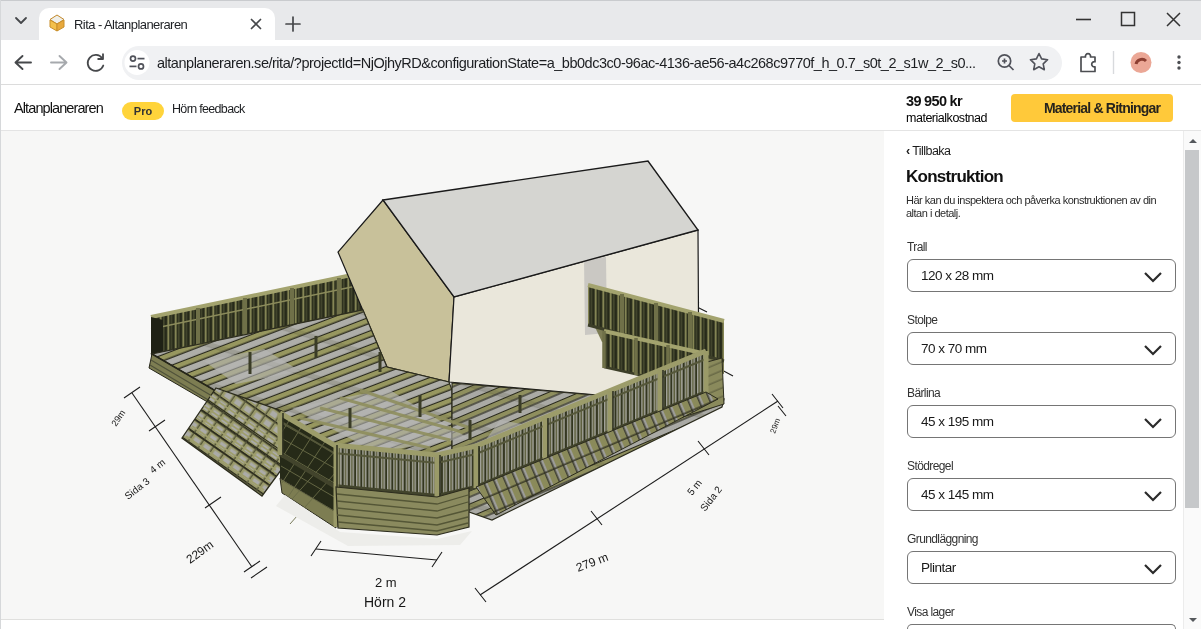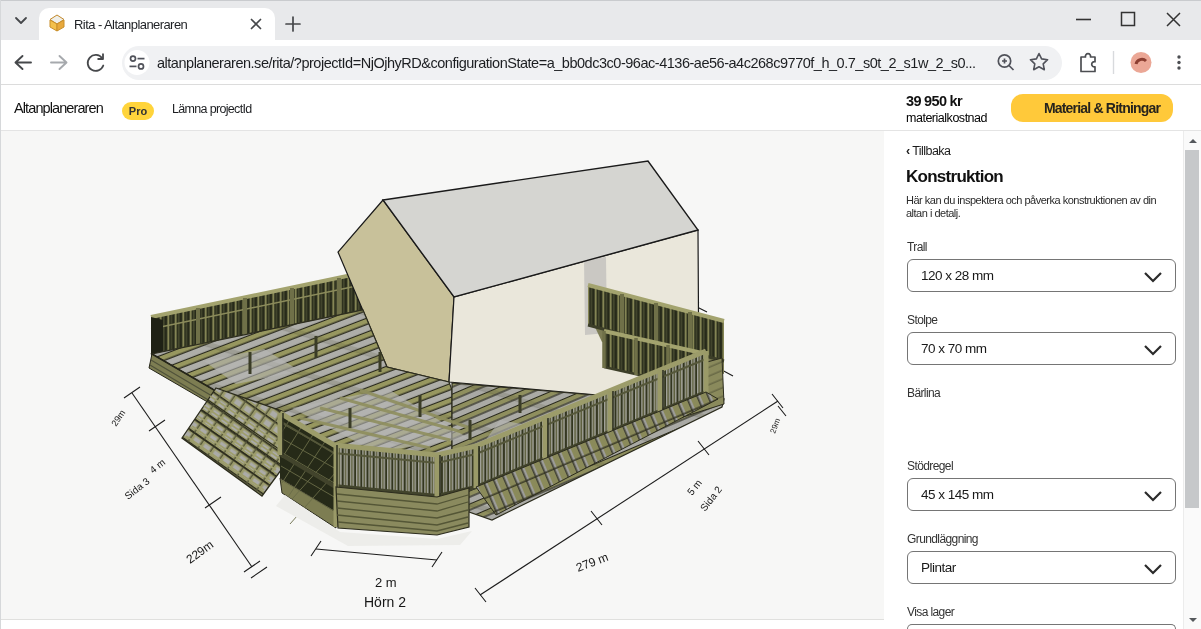--- a/index.html
+++ b/index.html
@@ -9,26 +9,26 @@
   #tabstrip{left:0;top:0;width:1201px;height:40px;background:#e8e9eb;}
   #tab{left:39px;top:8px;width:236px;height:32px;background:#fff;border-radius:10px 10px 0 0;}
   #tabtitle{left:74px;top:17px;font-size:13px;letter-spacing:-0.57px;color:#1f2125;}
   
   #toolbar{left:0;top:40px;width:1201px;height:45px;background:#ffffff;border-bottom:1px solid #dcdcdc;}
   #pill{left:122px;top:46px;width:940px;height:34px;border-radius:17px;background:#f0f1f3;}
   #url{left:157px;top:46px;width:830px;height:34px;line-height:34px;font-size:14.5px;letter-spacing:-0.48px;color:#1c1e21;white-space:nowrap;overflow:hidden;}
   
   #appheader{left:0;top:86px;width:1201px;height:45px;background:#fff;border-bottom:1px solid #e4e4e4;}
   #brand{left:14px;top:100px;font-size:14.5px;letter-spacing:-0.9px;font-weight:normal;color:#111;}
-  #propill{left:122px;top:102px;width:32px;height:18px;background:#ffd43b;border-radius:10px;
+  #propill{left:122px;top:102px;width:42px;height:18px;background:#ffd43b;border-radius:10px;
      font-size:11px;font-weight:bold;color:#333;text-align:center;line-height:18px;}
   #feedback{left:172px;top:102px;font-size:12.5px;letter-spacing:-0.67px;color:#1c1e21;}
   #price{left:906px;top:93px;font-size:14.5px;letter-spacing:-0.68px;font-weight:bold;color:#111;}
   #pricesub{left:906px;top:111px;font-size:12.5px;letter-spacing:-0.48px;color:#000000;}
-  #matbtn{left:1011px;top:94px;width:162px;height:28px;background:#ffc93a;border-radius:12px;
+  #matbtn{left:1011px;top:94px;width:162px;height:28px;background:#ffc93a;border-radius:4px;
      font-size:14px;letter-spacing:-0.8px;font-weight:bold;color:#27241d;text-align:center;line-height:28px;padding-left:20px;}
   
   #canvas{left:0;top:131px;width:884px;height:489px;background:#f7f7f6;border-bottom:1px solid #e0e0de;}
   #sidebar{left:884px;top:131px;width:299px;height:498px;background:#fff;}
   #tillbaka{left:22px;top:13px;font-size:12.5px;letter-spacing:-0.57px;color:#1a1a1a;}
   #konstruktion{left:22px;top:36px;font-size:17px;letter-spacing:-0.73px;font-weight:bold;color:#111;}
   #sbdesc{left:22px;top:63px;width:256px;font-size:11px;letter-spacing:-0.5px;line-height:13.4px;color:#2b2b2b;}
   .lbl{left:23px;font-size:12px;letter-spacing:-0.6px;color:#333;text-align:right;}
   .sel{left:23px;width:269px;height:33px;border:1px solid #757575;border-radius:6px;background:#fff;
        font-size:13.5px;letter-spacing:-0.5px;color:#191919;line-height:31px;padding-left:13px;}
@@ -96,21 +96,21 @@
   <path d="M1136 24 a6 6 0 0 1 10 -3" stroke="#8c3e31" stroke-width="3" fill="none"></path>
 
   <circle cx="1179" cy="17" r="1.7" fill="#4c4e52"></circle>
   <circle cx="1179" cy="22.5" r="1.7" fill="#4c4e52"></circle>
   <circle cx="1179" cy="28" r="1.7" fill="#4c4e52"></circle>
 </svg>
 <div class="abs" id="url">altanplaneraren.se/rita/?projectId=NjOjhyRD&amp;configurationState=a_bb0dc3c0-96ac-4136-ae56-a4c268c9770f_h_0.7_s0t_2_s1w_2_s0...</div>
 <div class="abs" id="appheader"></div>
 <div class="abs" id="brand">Altanplaneraren</div>
 <div class="abs" id="propill">Pro</div>
-<div class="abs" id="feedback">Lämna projectId</div>
+<div class="abs" id="feedback">Hörn feedback</div>
 <div class="abs" id="price">39 950 kr</div>
 <div class="abs" id="pricesub">materialkostnad</div>
 <div class="abs" id="matbtn">Material &amp; Ritningar</div>
 
 <div class="abs" id="canvas">
 <svg width="884" height="489" viewBox="0 131 884 489">
 <defs>
   <pattern id="pjL" width="30" height="13" patternUnits="userSpaceOnUse" patternTransform="rotate(-21)">
     <rect width="30" height="13" fill="#aeaea9"></rect>
     <rect width="30" height="5.2" y="0" fill="#97975f"></rect>
@@ -280,20 +280,24 @@
   <div class="abs sel" style="top:128px">120 x 28 mm
     <svg class="chev" width="20" height="12">
         <path d="M2 2 l8 8 8-8" stroke="#2b2b2b" stroke-width="2.2" fill="none"></path>
       </svg></div>
   <div class="abs lbl" style="top:182px">Stolpe</div>
   <div class="abs sel" style="top:201px">70 x 70 mm
     <svg class="chev" width="20" height="12">
         <path d="M2 2 l8 8 8-8" stroke="#2b2b2b" stroke-width="2.2" fill="none"></path>
       </svg></div>
   <div class="abs lbl" style="top:255px">Bärlina</div>
+  <div class="abs sel" style="top:274px">45 x 195 mm
+    <svg class="chev" width="20" height="12">
+        <path d="M2 2 l8 8 8-8" stroke="#2b2b2b" stroke-width="2.2" fill="none"></path>
+      </svg></div>
   <div class="abs lbl" style="top:328px">Stödregel</div>
   <div class="abs sel" style="top:347px">45 x 145 mm
     <svg class="chev" width="20" height="12">
         <path d="M2 2 l8 8 8-8" stroke="#2b2b2b" stroke-width="2.2" fill="none"></path>
       </svg></div>
   <div class="abs lbl" style="top:401px">Grundläggning</div>
   <div class="abs sel" style="top:420px">Plintar
     <svg class="chev" width="20" height="12">
         <path d="M2 2 l8 8 8-8" stroke="#2b2b2b" stroke-width="2.2" fill="none"></path>
       </svg></div>

